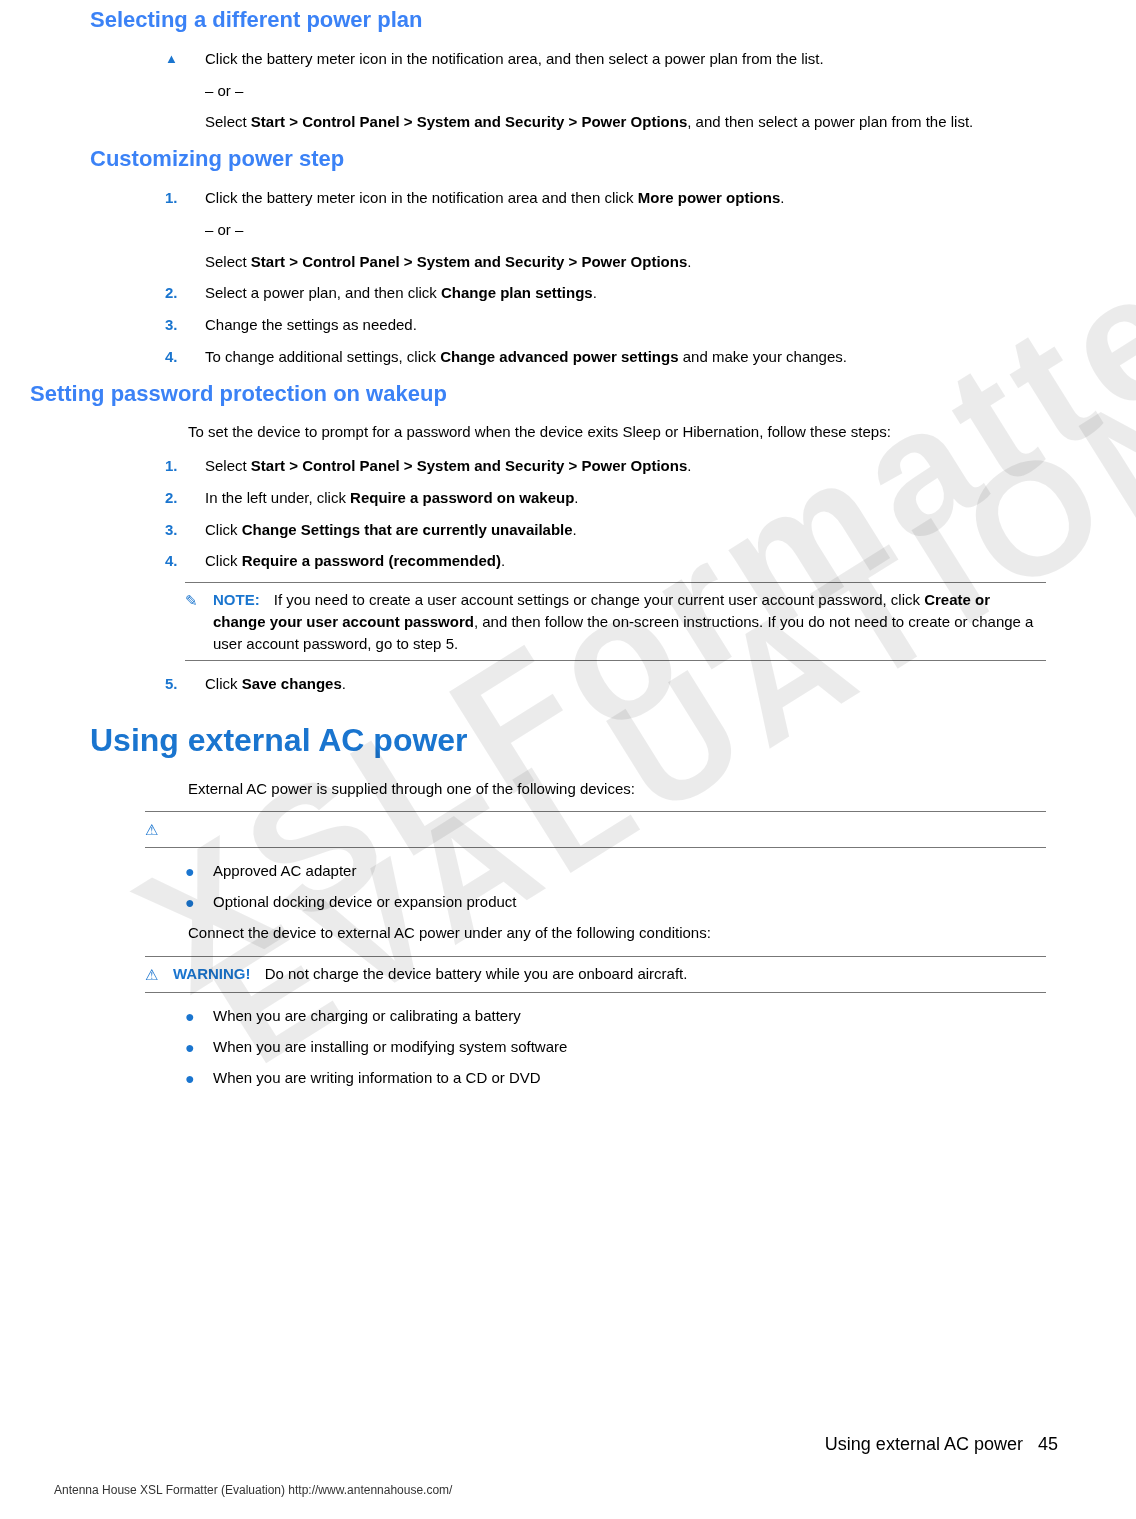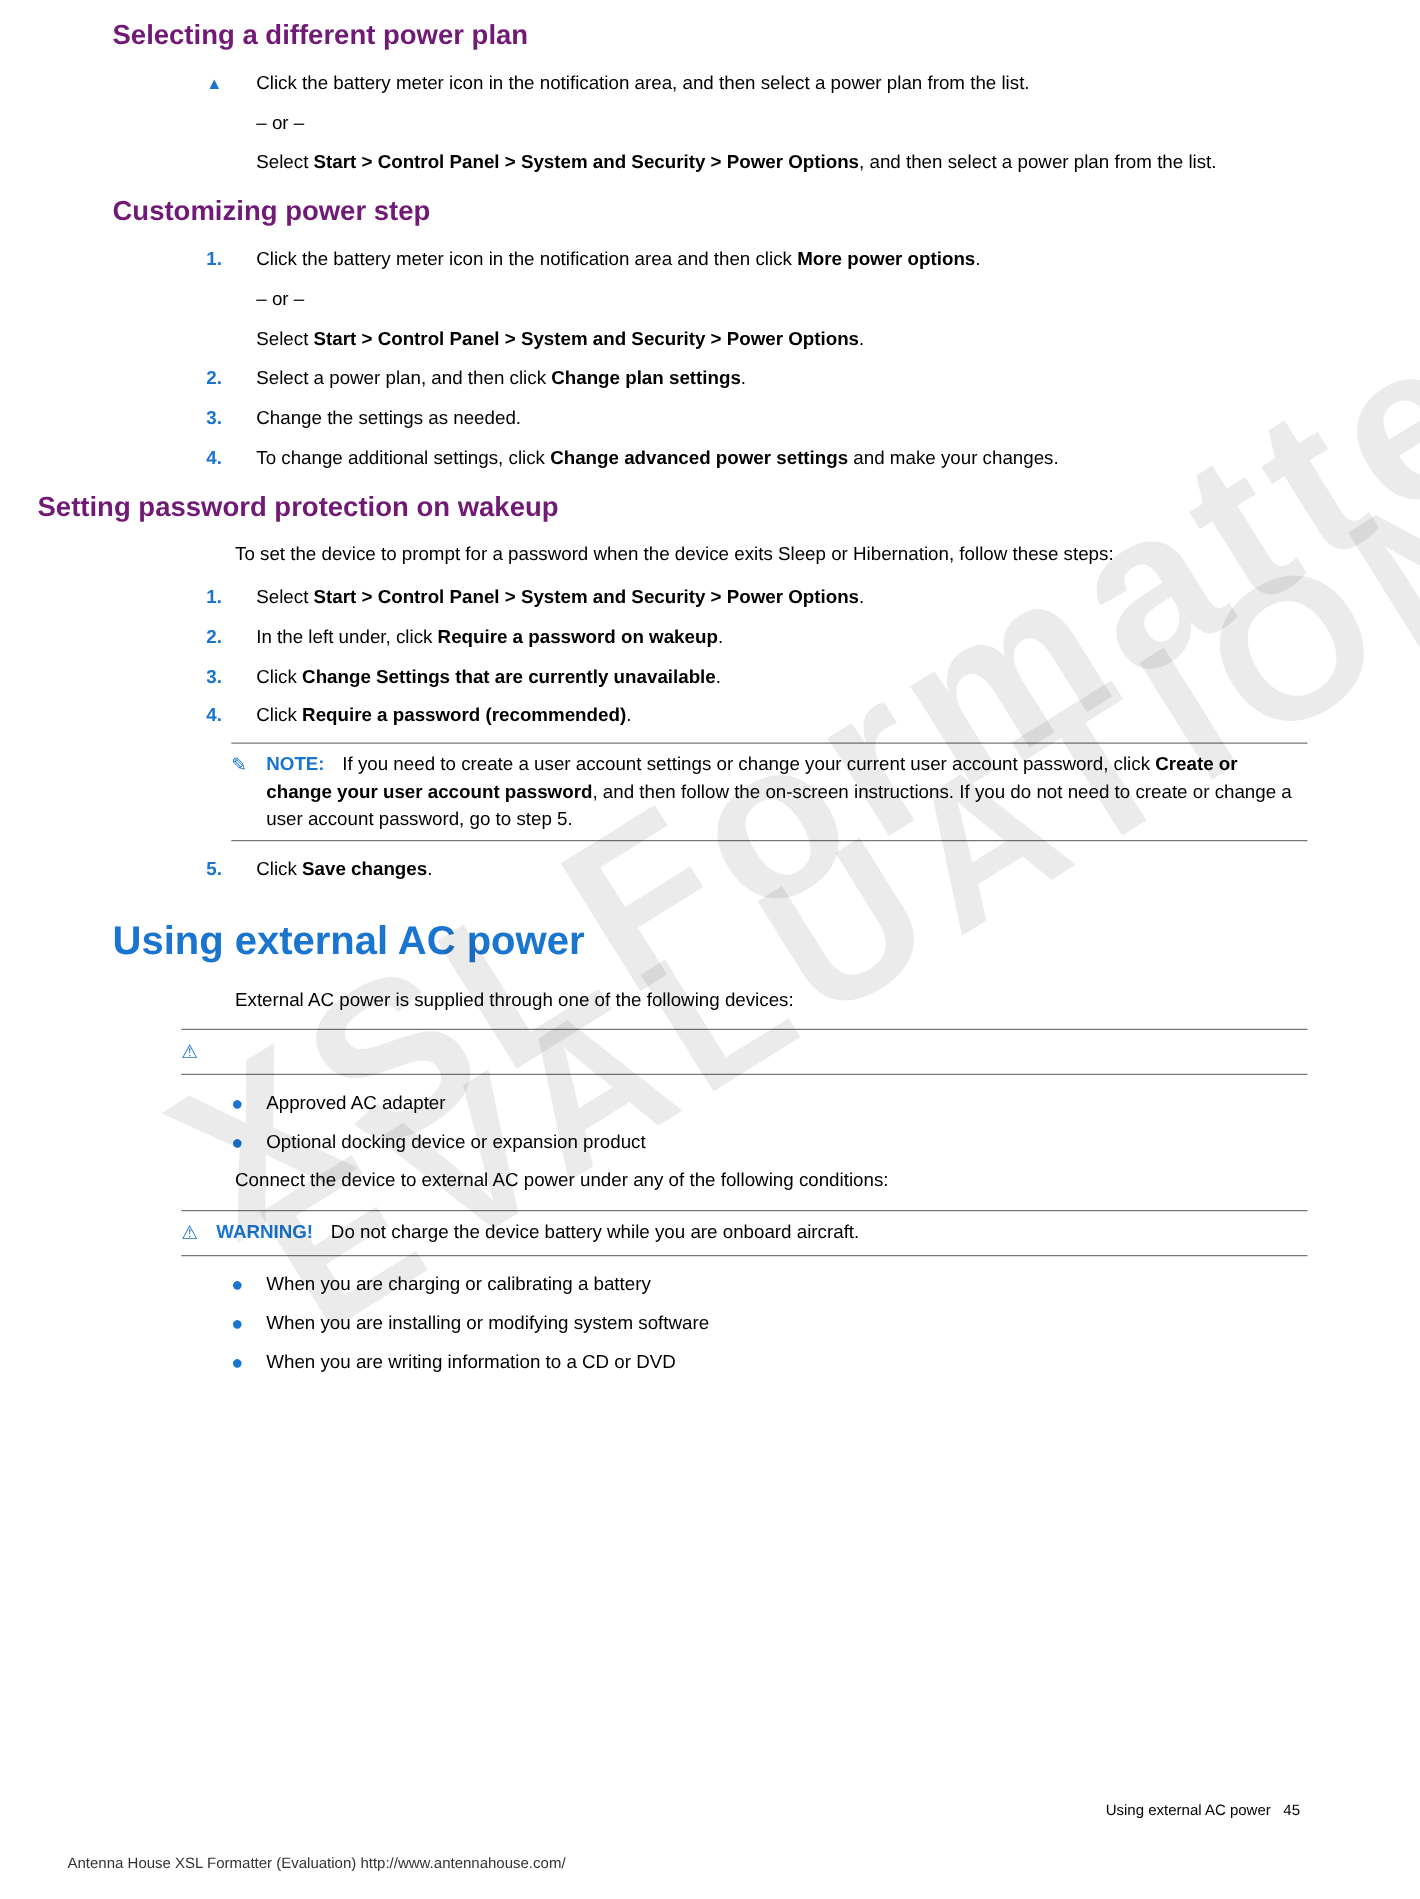--- a/index.html
+++ b/index.html
@@ -22,24 +22,24 @@
     font-size: 170px;
     font-weight: bold;
     color: rgba(0,0,0,0.08);
     pointer-events: none;
     user-select: none;
     white-space: nowrap;
   }
   .wm1 { top: 480px; left: 60px; transform: rotate(-32deg); letter-spacing: 10px; font-size: 175px;}
   .wm2 { top: 600px; left: 140px; transform: rotate(-32deg); letter-spacing: 14px; font-size: 160px;}
   h2.sub {
-    color: #701a75;
+    color: #3b82f6;
     font-weight: bold;
     font-size: 22px;
-    margin-top: 12px;
+    margin-top: 0;
     margin-bottom: 12px;
   }
   h2.sub.indent0 { margin-left: 0; }
   h1.main {
     color: #1a75cf;
     font-weight: bold;
     font-size: 32px;
     margin: 22px 0 14px 0;
   }
   .block { margin-left: 115px; margin-bottom: 10px; }
@@ -59,22 +59,22 @@
     margin: 10px 0 12px 75px;
     display: flex;
   }
   .note-box.indent { margin-left: 95px; }
   .admon-icon { color: #1a75cf; width: 28px; flex-shrink: 0; font-size: 15px; padding-top:1px;}
   .admon-label { color: #1a75cf; font-weight: bold; margin-right: 10px; text-align: center; }
   .admon-body { flex: 1; }
   .footer-right {
     position: absolute;
     bottom: 62px;
-    right: 96px;
-    font-size: 12px;
+    right: 78px;
+    font-size: 18px;
   }
   .footer-left {
     position: absolute;
     bottom: 20px;
     left: 20px;
     font-size: 12px;
     color: #333;
     margin-left: 34px;
   }
   .section { margin-top: 4px; margin-bottom: 8px; }

